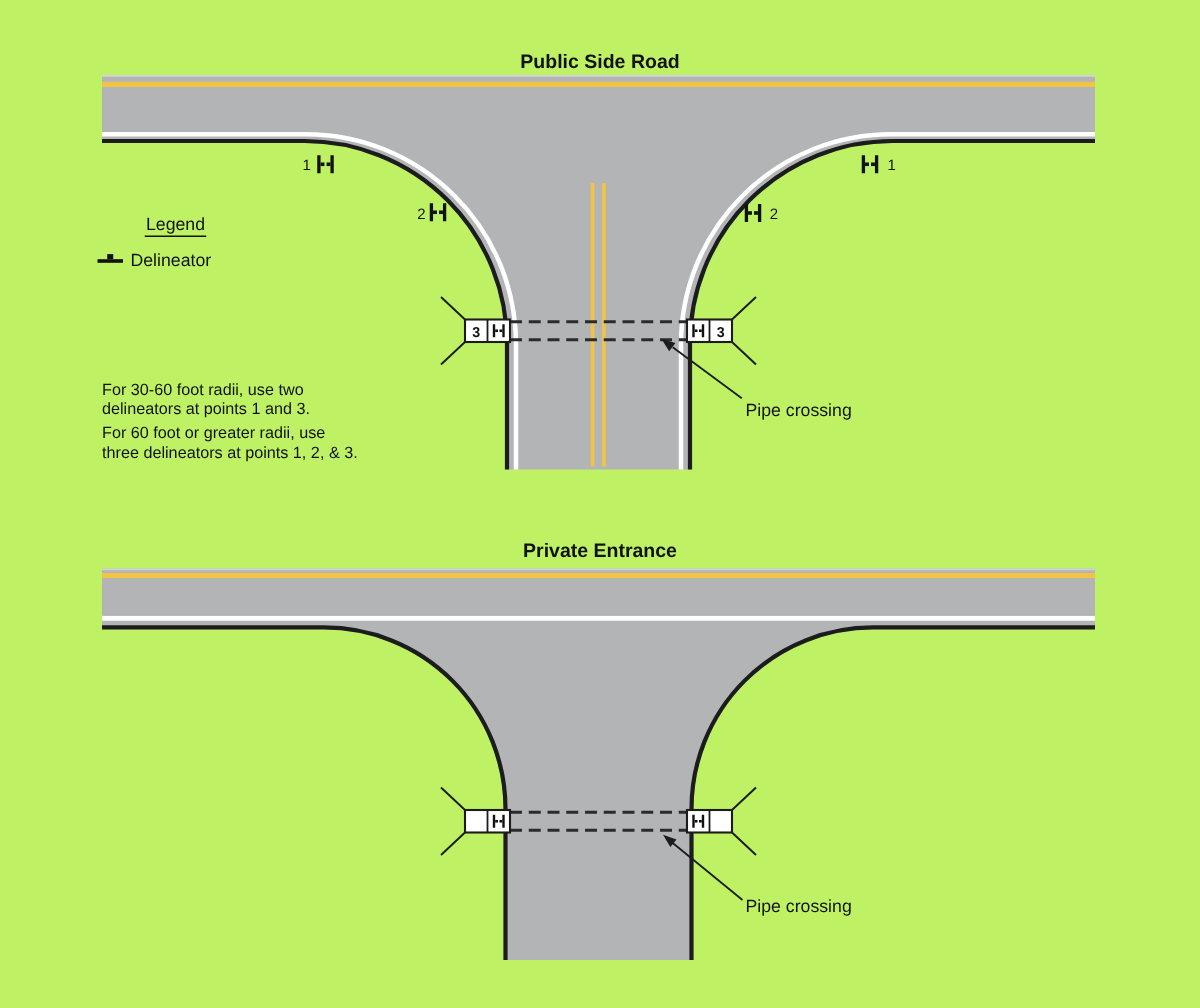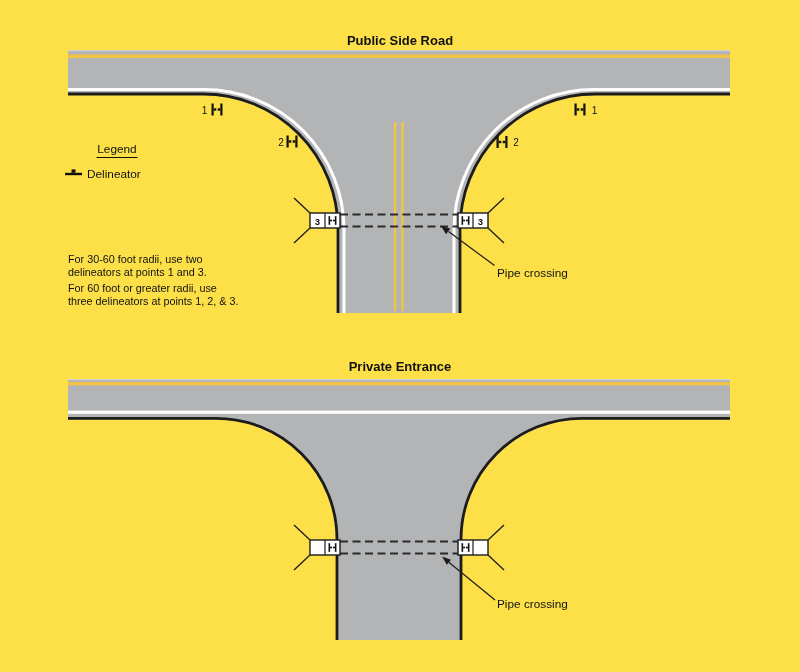--- a/index.html
+++ b/index.html
@@ -1,16 +1,16 @@
 <!DOCTYPE html>
 <html><head>
 <meta charset="utf-8">
 <style>
   html,body{margin:0;padding:0;background:#ffffff;}
-  .canvas{width:800px;height:672px;position:relative;background:#fde047;overflow:hidden;}
+  .canvas{width:800px;height:672px;position:relative;background:#bef264;overflow:hidden;}
   svg{display:block;}
   text{font-family:"Liberation Sans",sans-serif;fill:#111111;}
   .title{font-size:13px;font-weight:bold;text-anchor:middle;}
   .lbl{font-size:11.8px;}
   .legend-title{font-size:11.8px;text-anchor:middle;}
   .note{font-size:10.8px;}
   .num{font-size:10px;text-anchor:middle;}
   .box3{font-size:9.5px;font-weight:bold;text-anchor:middle;}
   .pavement{fill:#b3b4b6;stroke:none;}
   .toplight{fill:#d2d3d5;}

